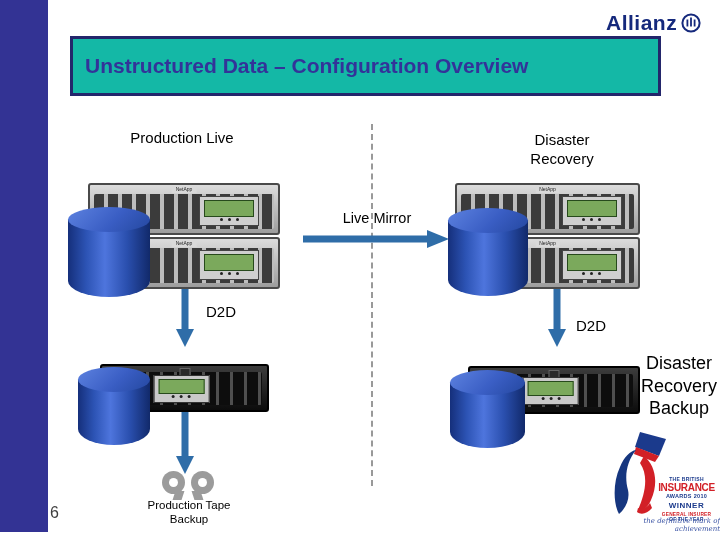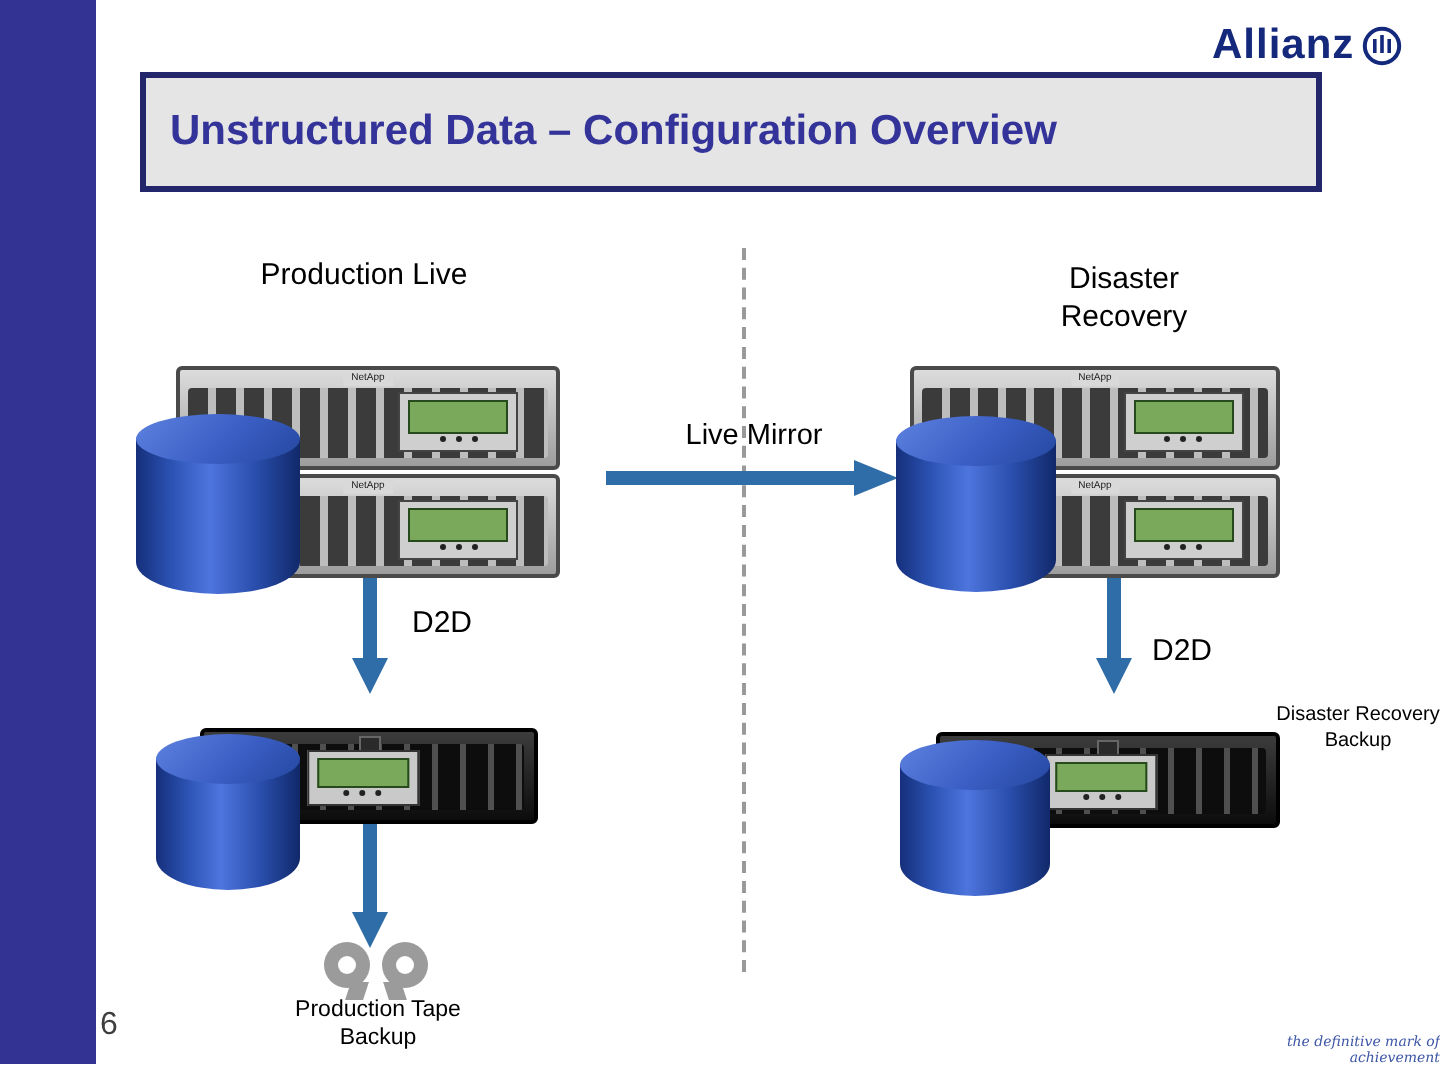--- a/index.html
+++ b/index.html
@@ -8,21 +8,21 @@
 
   
   .side-bar{position:absolute;left:0;top:0;width:48px;height:532px;background:#333394;}
 
   
   .logo{position:absolute;top:11px;left:606px;display:flex;align-items:center;gap:4px;}
   .logo-text{font-size:21px;font-weight:bold;color:#15297c;letter-spacing:.5px;text-align:right;}
   .logo-mark{width:20px;height:20px;}
 
   
-  .title-box{position:absolute;left:70px;top:36px;width:585px;height:54px;border:3px solid #23266b;background:#e5e5e5;display:flex;align-items:center;}
+  .title-box{position:absolute;left:70px;top:36px;width:585px;height:54px;border:3px solid #23266b;background:#14b8a6;display:flex;align-items:center;}
   .title-text{font-size:21px;font-weight:bold;color:#333399;padding-left:12px;white-space:nowrap;}
 
   
   .lbl{position:absolute;color:#000;font-weight:normal;text-align:center;line-height:1.25;}
 
   
   .divider{position:absolute;left:371px;top:124px;height:362px;width:0;border-left:2px dashed #999;}
 
   
   .array{position:absolute;display:flex;flex-direction:column;gap:2px;z-index:2;}
@@ -211,31 +211,48 @@
           <i></i>
           <i></i>
           <i></i>
         </div>
       </div>
   </div>
   <div class="cylinder" style="left:450px;top:370px;width:75px;height:78px;">
     <div class="cside"></div>
       <div class="ctop"></div>
   </div>
-  <div class="lbl" style="left:638px;top:352px;width:82px;font-size:10px;">Disaster Recovery Backup</div>
+  <div class="lbl" style="left:638px;top:352px;width:82px;font-size:18px;">Disaster Recovery Backup</div>
 
   <svg class="arrow" style="left:174px;top:412px;" width="22" height="64">
     <line x1="11" y1="0" x2="11" y2="46" stroke="#2f6da8" stroke-width="7"></line>
     <polygon points="2,44 20,44 11,62" fill="#2f6da8"></polygon>
   </svg>
   <div class="tape">
     <div class="reel r1"></div>
       <div class="reel r2"></div>
     <div class="tab t1"></div>
       <div class="tab t2"></div>
   </div>
   <div class="lbl" style="left:128px;top:498px;width:122px;font-size:11.5px;">Production Tape Backup</div>
 
   <div class="page-num">6</div>
 
+  <div class="badge">
+    <svg class="badge-figure" width="58" height="88" viewBox="0 0 58 88">
+      <polygon points="26,2 52,9 45,26 21,17" fill="#1b3a8c"></polygon>
+      <polygon points="22,17 45,26 41,32 20,24" fill="#d22027"></polygon>
+      <path d="M30,26 C41,35 45,52 37,70 C34,77 29,82 24,80 C31,64 35,46 26,33 Z" fill="#d22027"></path>
+      <path d="M22,20 C13,31 10,46 14,60 C16,69 12,78 5,84 C-1,73 -1,52 6,37 C10,27 16,21 22,20 Z" fill="#16367f"></path>
+      <path d="M24,78 C28,80 33,78 36,73 L38,78 C33,84 27,85 23,82 Z" fill="#d22027"></path>
+    </svg>
+    <div class="badge-text">
+      <div class="bt1">THE BRITISH</div>
+      <div class="bt2">INSURANCE</div>
+      <div class="bt3">AWARDS 2010</div>
+      <div class="bt4">WINNER</div>
+      <div class="bt5">GENERAL INSURER</div>
+      <div class="bt6">OF THE YEAR</div>
+    </div>
+  </div>
   <div class="badge-tagline">the definitive mark of achievement</div>
 
 </div>
 
 </body></html>

